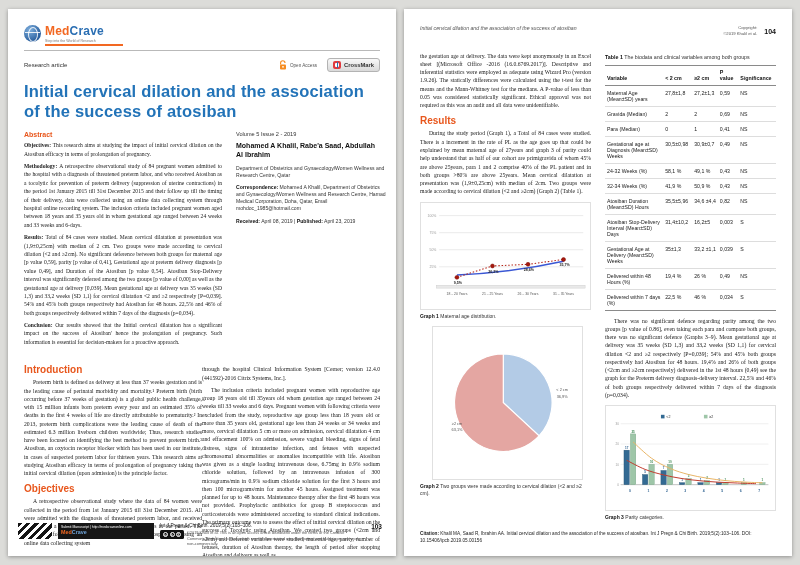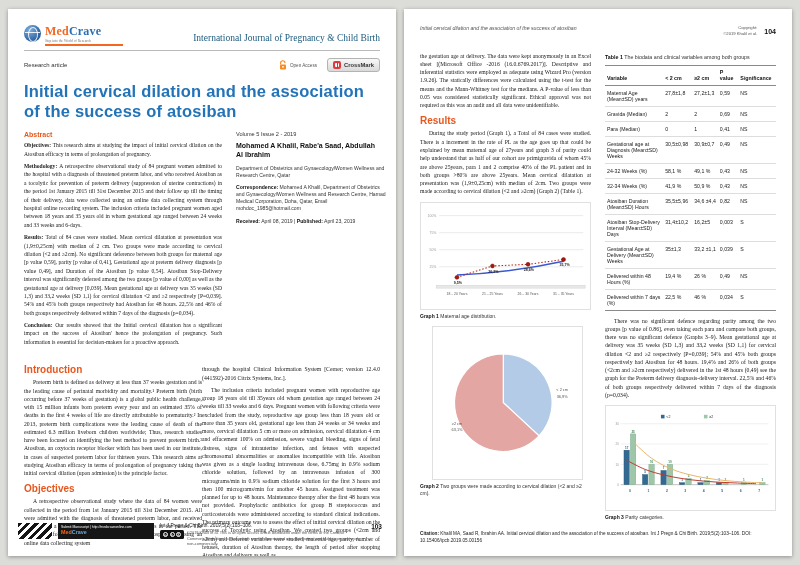--- a/index.html
+++ b/index.html
@@ -12,21 +12,21 @@
   .page {
     width:388px; height:547px; background:#fff; position:relative;
     box-shadow:0 1px 4px rgba(0,0,0,.35);
     overflow:hidden; flex:0 0 auto;
   }
   .page-inner { padding:12px 16px 0 16px; }
 
   
   .lp-header { display:flex; justify-content:space-between; align-items:flex-end;
     border-bottom:1px solid #b9b9b9; padding-bottom:4px; }
-  .logo-wrap { display:flex; align-items:center; gap:4px;font-family:Liberation Serif, serif; }
+  .logo-wrap { display:flex; align-items:center; gap:4px; }
   .logo-globe { width:17px; height:17px; border-radius:50%;
     background:radial-gradient(circle at 35% 30%, #7fb0de, #2a5f9e 70%);
     position:relative; flex:0 0 auto; }
   .logo-globe:before { content:""; position:absolute; left:4px; top:2px; width:8px; height:13px;
     border:1px solid rgba(255,255,255,.85); border-radius:50%; }
   .logo-globe:after { content:""; position:absolute; left:1px; top:7px; width:15px; height:3px;
     border-top:1px solid rgba(255,255,255,.85); }
   .logo-text .logo-name { font-size:12px; font-weight:bold; letter-spacing:.2px; }
   .logo-med { color:#f26822; } .logo-crave { color:#2b6fb3; }
   .logo-tagline { font-size:3.6px; color:#777; border-bottom:2px solid #f26822; padding-bottom:1px; width:78px;}
@@ -117,21 +117,20 @@
 <div class="page">
   <div class="page-inner">
     <div class="lp-header">
       <div class="logo-wrap">
         <span class="logo-globe"></span>
         <span class="logo-text">
           <span class="logo-name"><span class="logo-med">Med</span><span class="logo-crave">Crave</span></span>
           <span class="logo-tagline" style="display:block">Step into the World of Research</span>
         </span>
       </div>
-      <div class="journal-name">International Journal of Pregnancy &amp; Child Birth</div>
     </div>
 
     <div class="type-row">
       <div class="article-type">Research article</div>
       <div class="badges">
         <div class="oa-badge">
           <svg width="8" height="10" viewBox="0 0 8 10">
             <path d="M1.6 4.5 V3 a2.2 2.2 0 0 1 4.4 0" fill="none" stroke="#f68b1f" stroke-width="1.1"></path>
             <rect x="1" y="4.4" width="6" height="5" rx="1" fill="#f68b1f"></rect>
             <circle cx="4" cy="6.8" r="0.9" fill="#fff"></circle>

